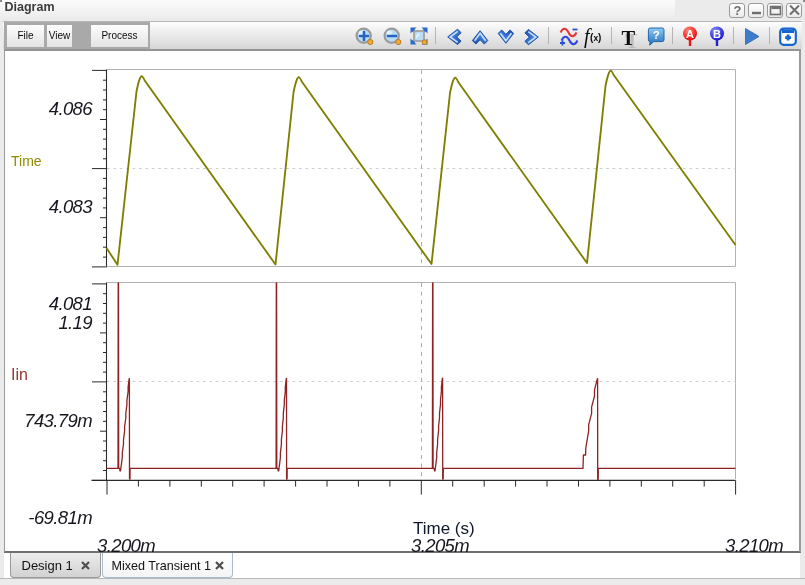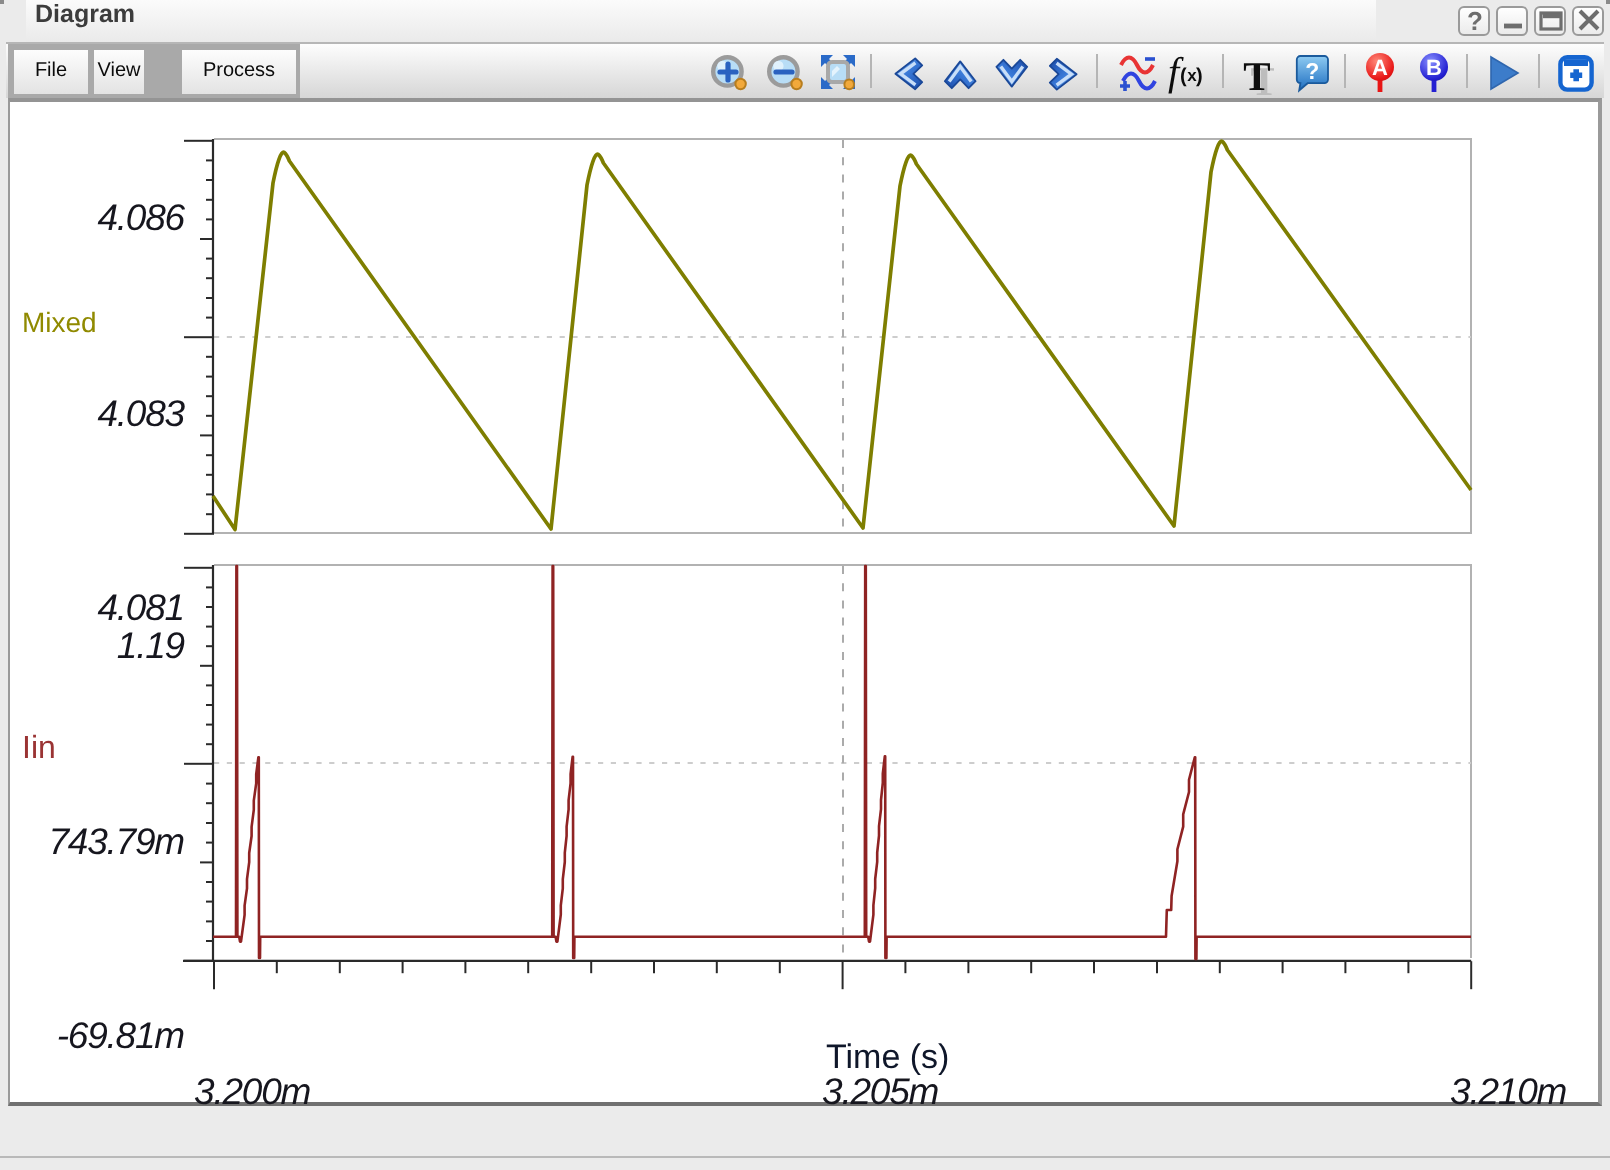--- a/index.html
+++ b/index.html
@@ -1,17 +1,17 @@
 <!DOCTYPE html>
 <html><head><meta charset="utf-8"><style>
 * { margin:0; padding:0; box-sizing:border-box; }
 html,body { width:805px; height:585px; overflow:hidden; font-family:"Liberation Sans",sans-serif; }
 #win { position:absolute; left:0; top:0; width:805px; height:585px; background:#ebebeb; }
 
-#title { position:absolute; left:13px; top:0px; width:675px; height:21px;
+#title { position:absolute; left:0px; top:0px; width:675px; height:21px;
   background:linear-gradient(#fbfbfb,#eaeaea); }
 #title .t { position:absolute; left:4.5px; top:0px; font-size:12.5px; font-weight:bold; color:#3c3c3c; }
 .wbtn { position:absolute; top:3px; width:16px; height:15px; background:linear-gradient(#ffffff,#ebebeb);
   border:1px solid #9a9a9a; border-radius:3px; }
 
 #tbar { position:absolute; left:3px; top:21px; width:799px; height:28px;
   background:linear-gradient(#fdfdfd,#d6d6d6); border-top:1px solid #b6b6b6; }
 #menub { position:absolute; left:1px; top:0px; width:146px; height:27px; background:#a9a9a9; }
 .mbtn { position:absolute; top:3px; height:22px; background:linear-gradient(#fdfdfd,#e3e3e3);
   font-size:10px; color:#0b0b0b; text-align:center; line-height:22px; }
@@ -42,20 +42,34 @@
   <div class="wbtn" style="left:748px"></div>
   <div class="wbtn" style="left:767px"></div>
   <div class="wbtn" style="left:786px"></div>
   <div id="tbar">
     <div id="menub"></div>
     <div class="mbtn" style="left:4px;width:37px;">File</div>
     <div class="mbtn" style="left:44px;width:25px;">View</div>
     <div class="mbtn" style="left:88px;width:57px;">Process</div>
   </div>
   <div id="panel"></div>
+  <div id="tabrow">
+    <div class="tab" style="left:5.5px;width:91px;background:linear-gradient(#ececec,#d2d2d2);">
+      <span style="position:absolute;left:11px;top:5px;">Design 1</span>
+      <svg class="x" style="left:68px" viewBox="0 0 13 13">
+          <path d="M3,3 L10,10 M10,3 L3,10" stroke="#4e4e4e" stroke-width="2.2"></path>
+        </svg>
+    </div>
+    <div class="tab" style="left:97.5px;width:131px;background:linear-gradient(#ffffff,#f4f4f4);border-color:#a8bccf;">
+      <span style="position:absolute;left:9px;top:5.5px;font-size:12.6px;">Mixed Transient 1</span>
+      <svg class="x" style="left:110.5px" viewBox="0 0 13 13">
+          <path d="M3,3 L10,10 M10,3 L3,10" stroke="#4e4e4e" stroke-width="2.2"></path>
+        </svg>
+    </div>
+  </div>
   <div id="bstrip"></div>
 
   <svg width="805" height="585" style="pointer-events:none">
     <g fill="none" stroke="#6e6e6e">
       <text x="733.5" y="15" font-size="13" font-weight="bold" fill="#6e6e6e" stroke="none">?</text>
       <line x1="752" y1="13" x2="761" y2="13" stroke-width="2.4"></line>
       <rect x="770.5" y="6.5" width="10" height="8" stroke-width="1.6"></rect>
       <line x1="771.5" y1="8" x2="780" y2="8" stroke-width="2.2"></line>
       <path d="M790,5.5 L799,14.5 M799,5.5 L790,14.5" stroke-width="2"></path>
     </g>
@@ -155,21 +169,21 @@
   <div class="lbl lblr" style="right:713px;top:59px;">4.086</div>
   <div class="lbl lblr" style="right:713px;top:157px;">4.083</div>
   <div class="lbl lblr" style="right:713px;top:254px;">4.081</div>
   <div class="lbl lblr" style="right:713px;top:272.5px;">1.19</div>
   <div class="lbl lblr" style="right:713px;top:370.5px;">743.79m</div>
   <div class="lbl lblr" style="right:713px;top:468px;">-69.81m</div>
   <div class="lbl" style="left:97px;top:496px;">3.200m</div>
   <div class="lbl" style="left:411px;top:496px;">3.205m</div>
   <div class="lbl" style="left:725px;top:496px;">3.210m</div>
   <div style="position:absolute;left:413px;top:518.5px;font-size:17px;color:#0f172a;">Time (s)</div>
-  <div style="position:absolute;left:11px;top:153px;font-size:14px;color:#908a00;">Mixed</div>
+  <div style="position:absolute;left:11px;top:153px;font-size:14px;color:#908a00;">Time</div>
   <div style="position:absolute;left:11px;top:366px;font-size:16px;color:#9a3333;">Iin</div>
 
   <div class="sep" style="left:434.9px;top:27px;position:absolute;"></div>
     <div class="sep" style="left:548.0px;top:27px;position:absolute;"></div>
     <div class="sep" style="left:610.6px;top:27px;position:absolute;"></div>
     <div class="sep" style="left:671.8px;top:27px;position:absolute;"></div>
     <div class="sep" style="left:733.2px;top:27px;position:absolute;"></div>
     <div class="sep" style="left:769.1px;top:27px;position:absolute;"></div>
 <svg class="icon" style="left:352.7px" width="22" height="22" viewBox="-11 -10 22 22">
 <circle cx="-0.3" cy="-0.3" r="7.1" fill="#b8ddf6" stroke="#9b9b9b" stroke-width="2.2"></circle>

